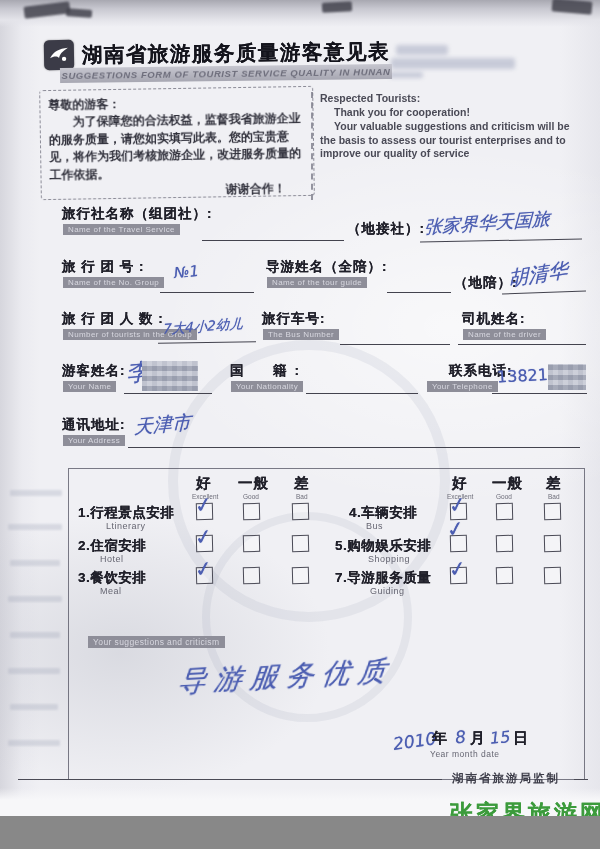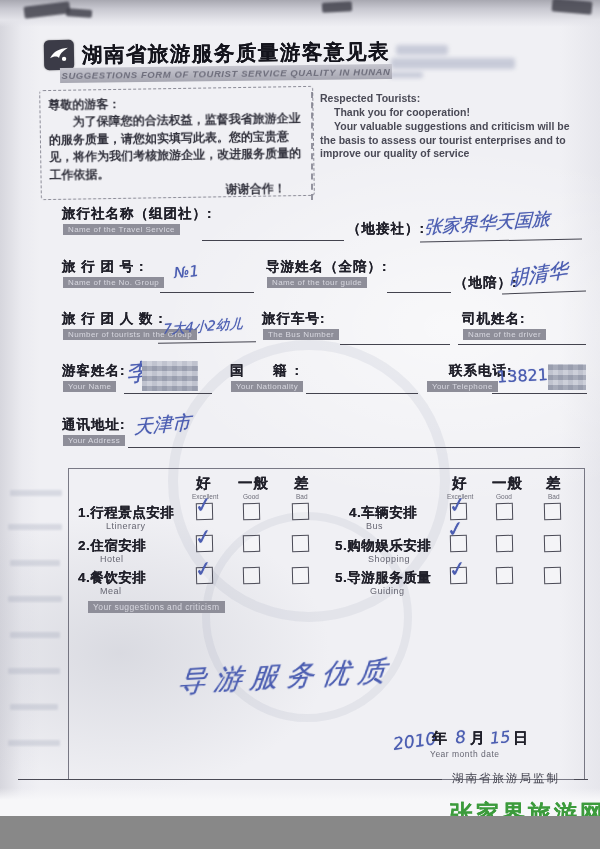--- a/index.html
+++ b/index.html
@@ -62,21 +62,21 @@
   .cb{width:15px;height:15px;border:1.7px solid #4a4a56;background:rgba(255,255,255,.3);
     transform:rotate(-1.5deg);}
   .tick{position:absolute;color:#4b5db1;font-size:21px;font-weight:bold;left:-2px;top:-11px;
     display:none;transform:rotate(-8deg);text-shadow:0 0 .8px rgba(75,93,177,.8);}
   .cb.checked .tick{display:block;}
   .cb.tick-high .tick{top:-19px;left:-4px;}
   
   .ring{border-radius:50%;border:10px solid rgba(150,158,176,.14);}
   
   .footline{border-bottom:1.6px solid #4a4a55;height:0;}
-  .issuer{font-weight:normal;color:#3d3d49;font-size:11.5px;letter-spacing:2px;white-space:nowrap;
+  .issuer{font-weight:bold;color:#3d3d49;font-size:11.5px;letter-spacing:2px;white-space:nowrap;
     filter:blur(.2px);}
   .faintnote{color:#b7bac6;font-size:8px;letter-spacing:1px;white-space:nowrap;filter:blur(.4px);}
   .sitename{font-family:"DejaVu Serif","Liberation Serif",serif;font-weight:bold;font-size:23px;
     letter-spacing:3px;white-space:nowrap;text-shadow:0 0 .6px currentColor;}
   .siteurl{font-family:"DejaVu Serif","Liberation Serif",serif;font-weight:bold;font-size:13px;
     letter-spacing:2.5px;white-space:nowrap;text-shadow:0 0 .5px currentColor;}
   .botstrip{left:0;top:788px;width:600px;height:61px;
     background:linear-gradient(180deg,rgba(247,247,249,0),#f7f7f9 12px);}
 </style>
 </head>
@@ -197,21 +197,21 @@
     <div class="abs ritem" style="left:78px;top:537px;">2.住宿安排</div>
     <div class="abs ensub" style="left:100px;top:554px;">Hotel</div>
     <div class="abs cb cb-0 checked" style="left:196px;top:535px;">
         <span class="tick">✓</span>
       </div>
     <div class="abs cb" style="left:243px;top:535px;"></div>
     <div class="abs cb" style="left:292px;top:535px;"></div>
   </div>
 
   <div>
-    <div class="abs ritem" style="left:78px;top:569px;">4.餐饮安排</div>
+    <div class="abs ritem" style="left:78px;top:569px;">3.餐饮安排</div>
     <div class="abs ensub" style="left:100px;top:586px;">Meal</div>
     <div class="abs cb cb-0 checked" style="left:196px;top:567px;">
         <span class="tick">✓</span>
       </div>
     <div class="abs cb" style="left:243px;top:567px;"></div>
     <div class="abs cb" style="left:292px;top:567px;"></div>
   </div>
 
   <div>
     <div class="abs ritem" style="left:349px;top:504px;">4.车辆安排</div>
@@ -227,30 +227,30 @@
     <div class="abs ritem" style="left:335px;top:537px;">5.购物娱乐安排</div>
     <div class="abs ensub" style="left:368px;top:554px;">Shopping</div>
     <div class="abs cb cb-0 tick-high checked" style="left:450px;top:535px;">
         <span class="tick">✓</span>
       </div>
     <div class="abs cb" style="left:496px;top:535px;"></div>
     <div class="abs cb" style="left:544px;top:535px;"></div>
   </div>
 
   <div>
-    <div class="abs ritem" style="left:335px;top:569px;">5.导游服务质量</div>
+    <div class="abs ritem" style="left:335px;top:569px;">7.导游服务质量</div>
     <div class="abs ensub" style="left:370px;top:586px;">Guiding</div>
     <div class="abs cb cb-0 checked" style="left:450px;top:567px;">
         <span class="tick">✓</span>
       </div>
     <div class="abs cb" style="left:496px;top:567px;"></div>
     <div class="abs cb" style="left:544px;top:567px;"></div>
   </div>
 
-  <div class="abs pill" style="left:88px;top:601px;font-size:8.5px;">Your suggestions and criticism</div>
+  <div class="abs pill" style="left:88px;top:636px;font-size:8.5px;">Your suggestions and criticism</div>
   <div class="abs hw" style="left:178px;top:658px;font-size:28px;letter-spacing:8px;transform:rotate(-3deg) skewX(-10deg);filter:blur(.3px);">导游服务优质</div>
 
   <div class="abs hw" style="left:393px;top:731px;font-size:17px;transform:rotate(-8deg);">2010</div>
   <div class="abs lbl" style="left:432px;top:729px;font-size:15px;">年</div>
   <div class="abs hw" style="left:455px;top:727px;font-size:17px;transform:rotate(-6deg);">8</div>
   <div class="abs lbl" style="left:470px;top:729px;font-size:15px;">月</div>
   <div class="abs hw" style="left:490px;top:728px;font-size:16px;transform:rotate(-5deg);">15</div>
   <div class="abs lbl" style="left:513px;top:729px;font-size:15px;">日</div>
   <div class="abs ensub" style="left:430px;top:749px;font-size:8.5px;">Year    month    date</div>
 

